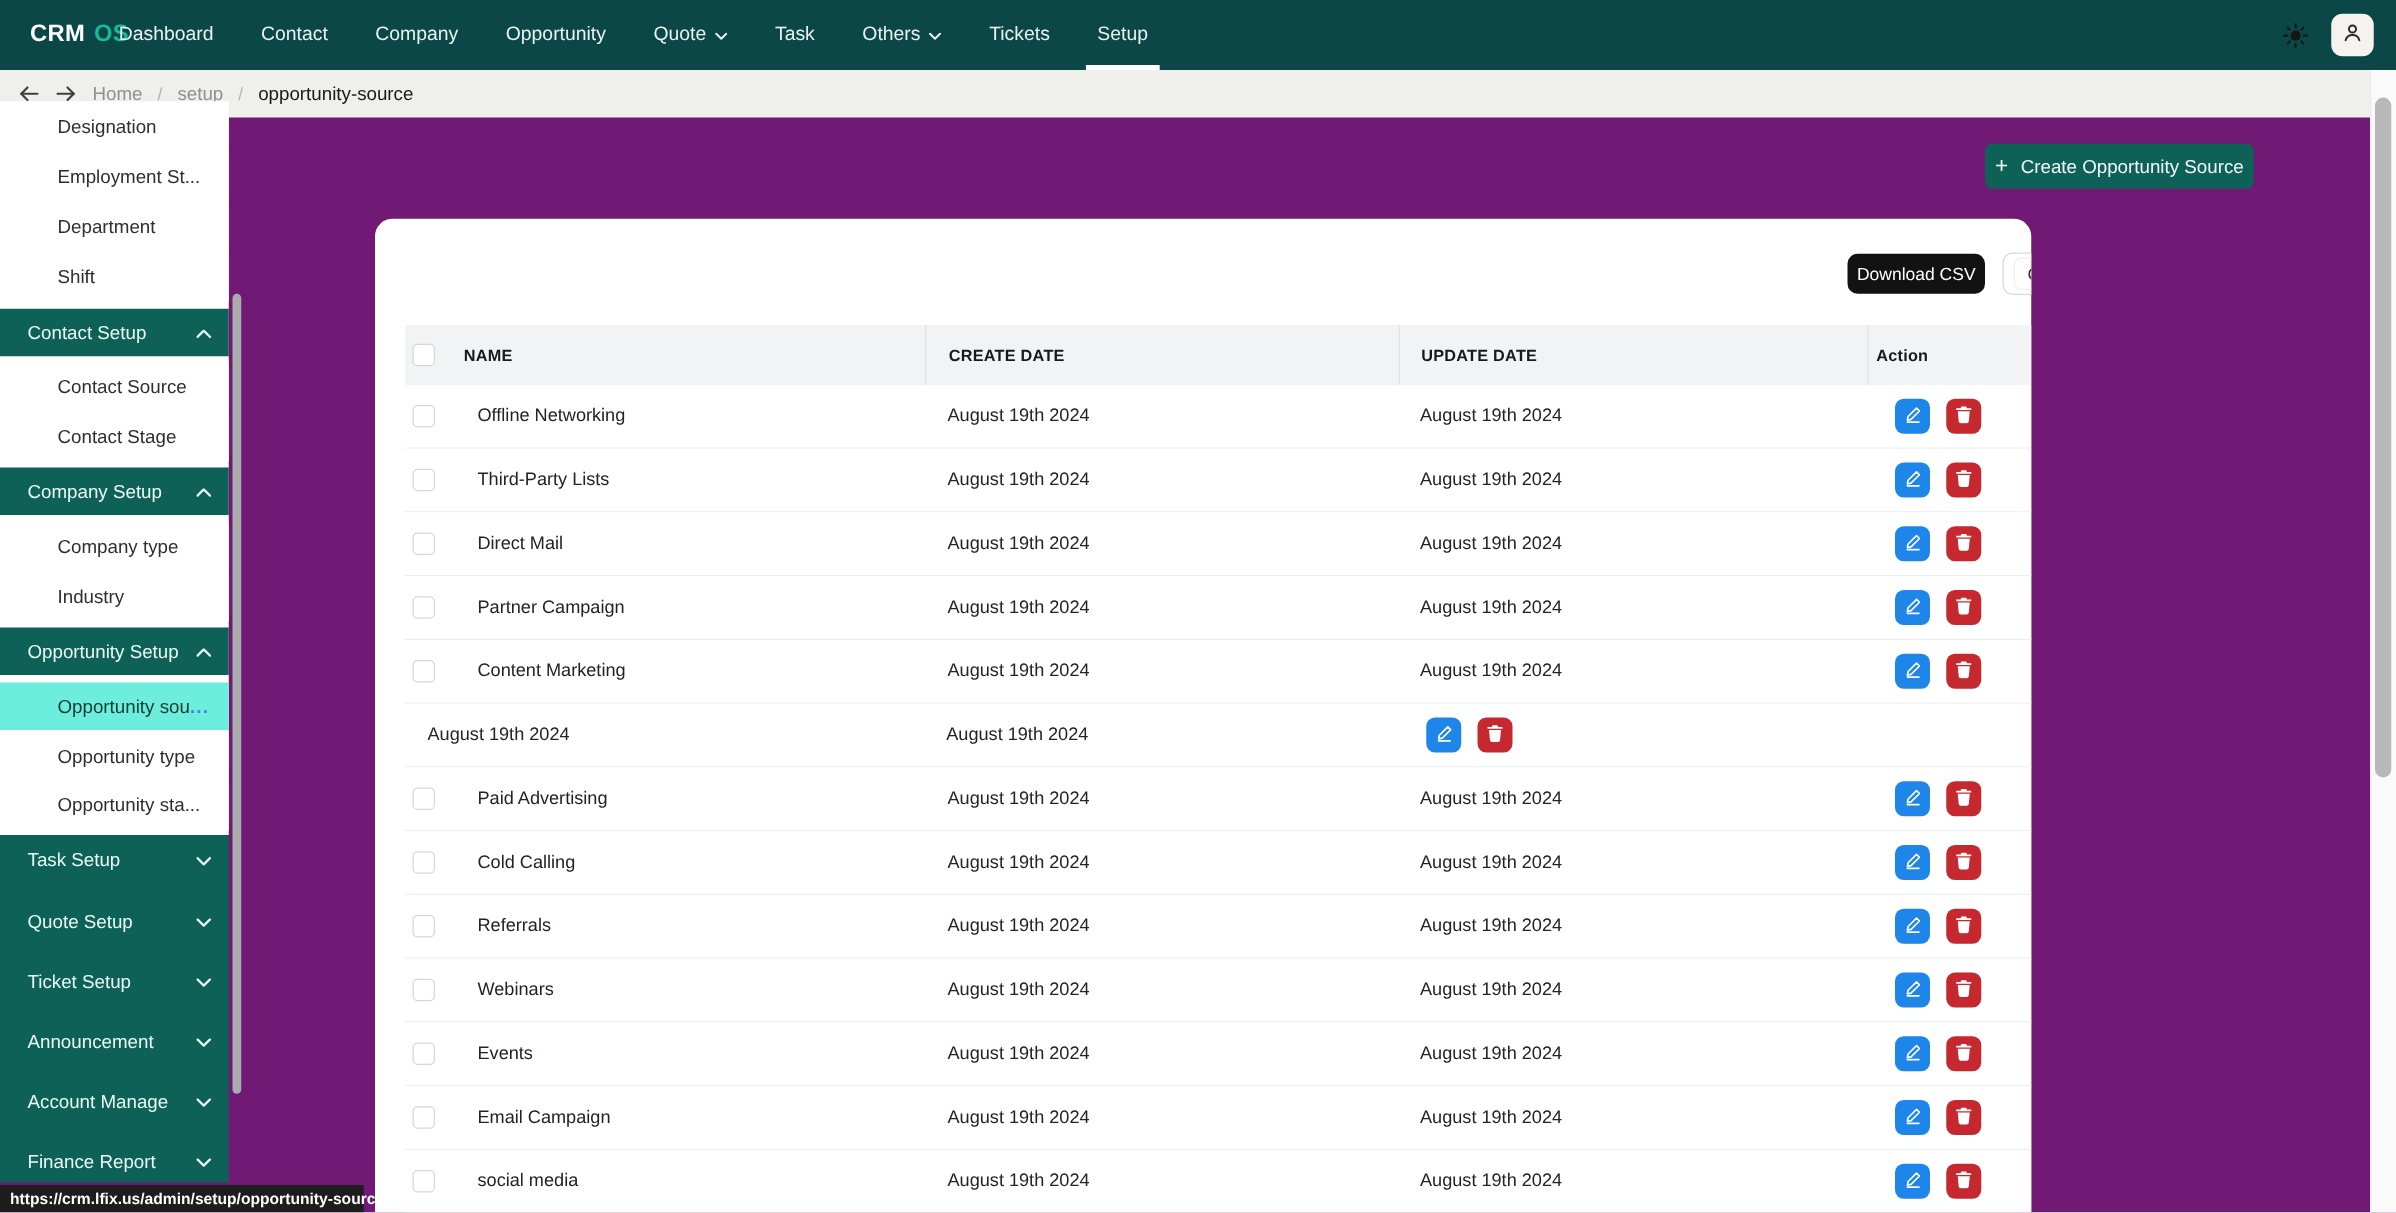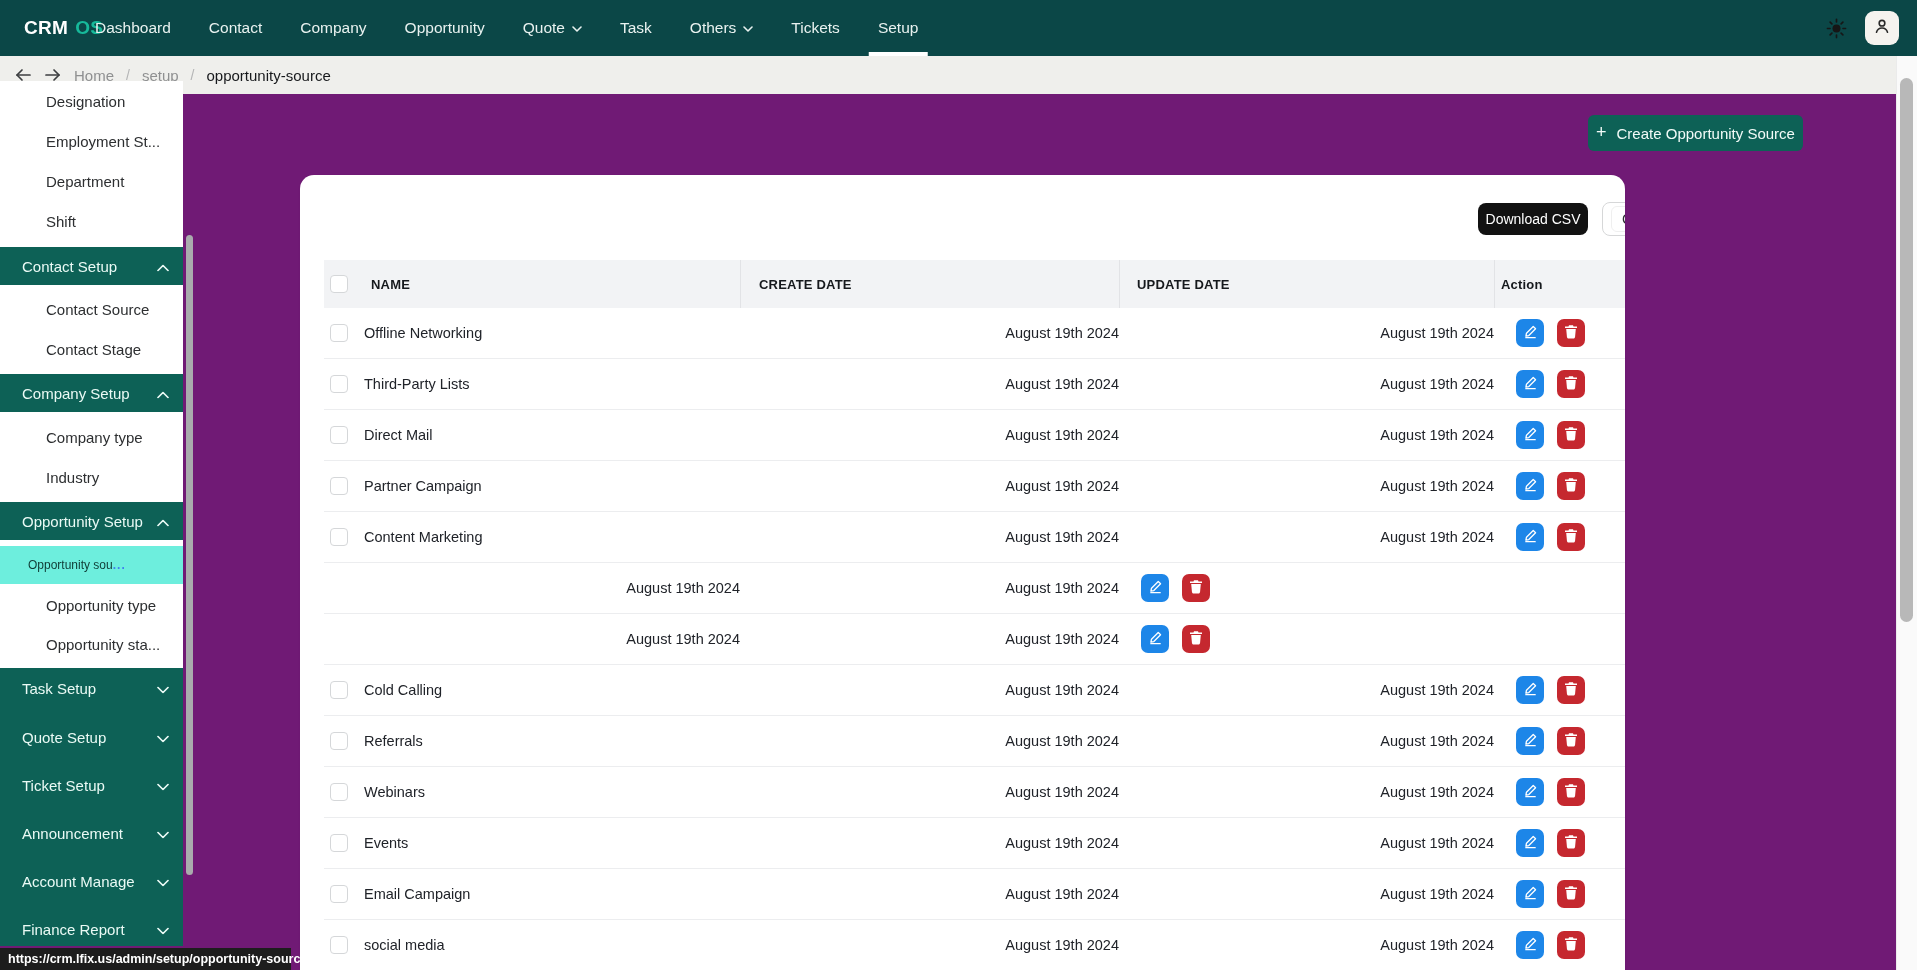--- a/index.html
+++ b/index.html
@@ -25,21 +25,21 @@
   .crumb-arrow { display:flex; align-items:center; cursor:pointer; }
   .crumb { font-size:15px; color:#8f9091; cursor:pointer; }
   .crumb-sep { font-size:14px; color:#b3b4b5; }
   .crumb.current { color:#17191c; cursor:default; }
 
   
   .sb-whitebg { position:absolute; left:0; top:94px; width:183px; height:574px; background:#ffffff; }
   .sb-row { position:absolute; left:0; width:183px; height:40px; background:#ffffff; display:flex; align-items:center; padding-left:46px; font-size:15px; color:#2d2f31; cursor:pointer; white-space:nowrap; overflow:hidden; }
   .sb-head { position:absolute; left:0; width:183px; height:38px; background:#0d6156; color:#eafaf5; font-size:15px; display:flex; align-items:center; padding-left:22px; cursor:pointer; white-space:nowrap; }
   .sb-head .chev { position:absolute; left:157px; top:50%; transform:translateY(-50%); }
-  .sb-selected { position:absolute; left:0; width:183px; height:38px; background:#6deedd; display:flex; align-items:center; padding-left:28px; font-size:12px; color:#103c36; cursor:pointer; white-space:nowrap; }
+  .sb-selected { position:absolute; left:0; width:183px; height:38px; background:#6deedd; display:flex; align-items:center; padding-left:46px; font-size:15px; color:#103c36; cursor:pointer; white-space:nowrap; }
   .sb-selected .ellip { color:#3f7ff0; font-weight:700; letter-spacing:1px; }
   .sb-tealblock { position:absolute; left:0; top:668px; width:183px; height:278px; background:#0d6156; }
   .sb-collapsed { position:absolute; left:0; width:183px; height:38px; color:#eafaf5; font-size:15px; display:flex; align-items:center; padding-left:22px; cursor:pointer; white-space:nowrap; }
   .sb-collapsed .chev { position:absolute; left:157px; top:50%; transform:translateY(-50%); }
   .sb-scroll { position:absolute; left:186px; top:235px; width:7px; height:640px; background:#a9abad; border-radius:4px; cursor:pointer; }
 
   .status-tip { position:absolute; left:0; top:948px; width:291px; height:22px; background:#1d1d1d; color:#ffffff; font-size:12.5px; font-weight:600; display:flex; align-items:center; padding-left:8px; white-space:nowrap; }
 
   
   .page-track { position:absolute; left:1896px; top:56px; width:21px; height:914px; background:#fafafa; border-left:1px solid #ebebeb; }
@@ -48,31 +48,31 @@
   
   .create-btn { position:absolute; left:1588px; top:115px; width:215px; height:36px; background:#0d6156; border:none; border-radius:6px; color:#f2fbf8; font-size:15px; font-family:inherit; display:flex; align-items:center; justify-content:center; gap:10px; cursor:pointer; }
   .create-btn .plus { font-size:18px; font-weight:400; margin-top:-1px; }
 
   .card { position:absolute; left:300px; top:175px; width:1325px; height:795px; background:#ffffff; border-radius:14px 14px 0 0; box-shadow:0 1px 3px rgba(0,0,0,.05); overflow:hidden; }
 
   .csv-btn { position:absolute; left:1178px; top:28px; width:110px; height:32px; background:#121212; border:none; border-radius:8px; color:#ffffff; font-size:14px; font-family:inherit; cursor:pointer; }
   .col-select { position:absolute; left:1302px; top:27px; width:172px; height:34px; background:#ffffff; border:1px solid #d6d7d8; border-radius:8px; display:flex; align-items:center; justify-content:space-between; padding:0 12px 0 8px; cursor:pointer; }
   .col-select .lbl { font-size:14px; color:#2b2d30; border:1px solid #efefef; border-radius:6px; padding:4px 10px; }
 
-  .tbl { position:absolute; left:24px; top:85px; width:1455px;text-align:right; }
+  .tbl { position:absolute; left:24px; top:85px; width:1455px; }
   .t-head { display:grid; grid-template-columns:416px 379px 375px 285px; height:48px; background:#f2f3f5; align-items:center; }
   .t-head .hc { height:100%; display:flex; align-items:center; font-size:13px; font-weight:700; color:#16191d; letter-spacing:.2px; }
   .t-head .hc + .hc { border-left:1px solid #e2e3e6; }
   .hc.h-name   { padding-left:6px; gap:23px; }
   .hc.h-create { padding-left:18px; }
   .hc.h-update { padding-left:17px; }
   .hc.h-action { padding-left:6px; }
 
   .t-row { display:grid; grid-template-columns:416px 379px 375px 285px; height:51px; align-items:center; border-bottom:1px solid #ecedef; background:#ffffff; }
-  .t-row .c-name   { display:flex; align-items:center; gap:16px; padding-left:6px; font-size:14.5px; color:#202329; }
+  .t-row .c-name   { display:flex; align-items:center; gap:34px; padding-left:6px; font-size:14.5px; color:#202329; }
   .t-row .c-create { padding-left:18px; font-size:14.5px; color:#202329; }
   .t-row .c-update { padding-left:17px; font-size:14.5px; color:#202329; }
   .t-row .c-action { display:flex; align-items:center; gap:13px; padding-left:22px; }
 
   .chk { width:18px; height:18px; background:#ffffff; border:1.5px solid #d5d7d9; border-radius:4px; flex:0 0 auto; cursor:pointer; }
   .act-btn { width:28px; height:28px; border:none; border-radius:7px; display:flex; align-items:center; justify-content:center; cursor:pointer; }
   .act-edit { background:#1d86e8; }
   .act-del  { background:#c5282f; }
 </style>
 </head>
@@ -457,20 +457,24 @@
           <svg width="14" height="15" viewBox="0 0 14 15" fill="#ffffff">
             <path d="M5 1.2h4l.5 1.3H13v1.4H1V2.5h3.5z"></path>
             <path d="M2.2 5h9.6l-.75 8c-.07.85-.75 1.5-1.55 1.5H4.5c-.8 0-1.48-.65-1.55-1.5z"></path>
           </svg>
         </span>
       </button>
     </div>
   </div>
 
   <div class="t-row">
+    <div class="c-name">
+      <span class="chk"></span>
+      <span>Paid Advertising</span>
+    </div>
     <div class="c-create">August 19th 2024</div>
     <div class="c-update">August 19th 2024</div>
     <div class="c-action">
       <button class="act-btn act-edit">
         <span>
           <svg width="15" height="15" viewBox="0 0 16 16" fill="none" stroke="#ffffff" stroke-width="1.4" stroke-linecap="round" stroke-linejoin="round">
             <path d="M10.9 2.6l2.5 2.5L6.2 12.3l-3.1.6.6-3.1z"></path>
             <line x1="3" y1="14.6" x2="13" y2="14.6"></line>
           </svg>
         </span>

